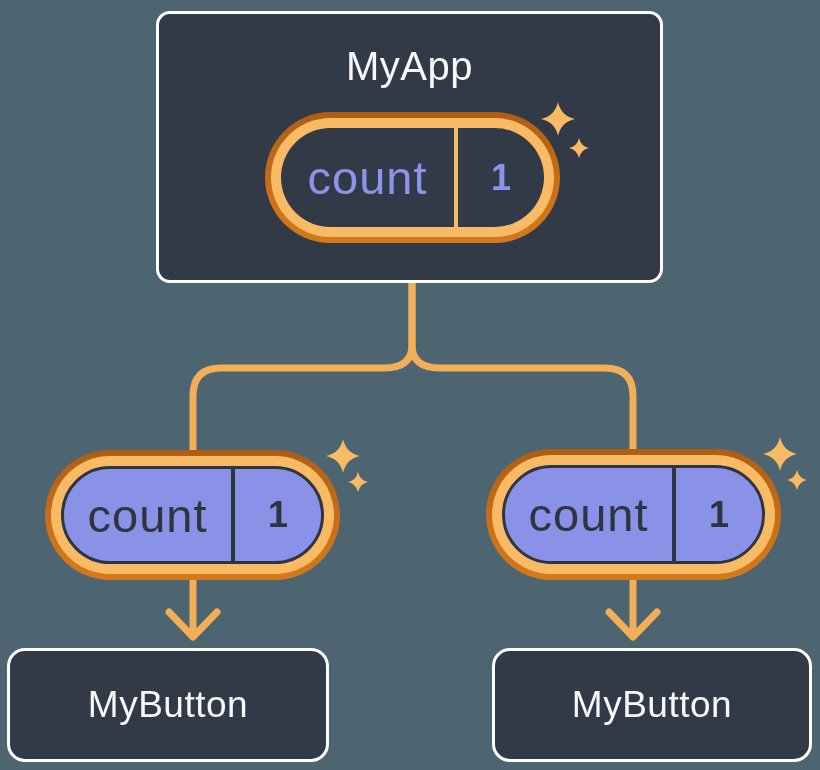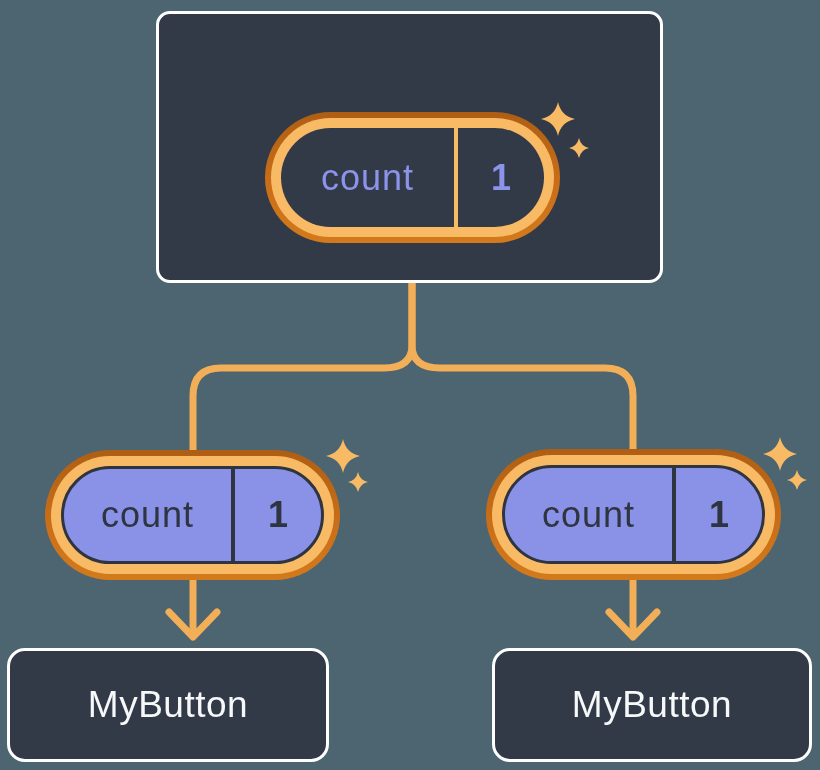--- a/index.html
+++ b/index.html
@@ -88,21 +88,21 @@
   .pill-inner.prop {
     background: #8A92E8;
     border: 3px solid #2E3440;
     color: #2E3440;
   }
   .pill-key {
     flex: 1;
     display: flex;
     align-items: center;
     justify-content: center;
-    font-size: 36px;
+    font-size: 47px;
     letter-spacing: 1px;
   }
   .pill-divider { width: 4px; }
   .pill-inner.state .pill-divider { background: #F8BA64; }
   .pill-inner.prop  .pill-divider { background: #2E3440; }
   .pill-value {
     width: 86px;
     display: flex;
     align-items: center;
     justify-content: center;
@@ -118,20 +118,21 @@
   <svg class="layer connectors" viewBox="0 0 820 770">
     <g fill="none" stroke="#F3AE58" stroke-width="7" stroke-linecap="round" stroke-linejoin="round">
       <path d="M 412 283 L 412 345 Q 412 368 384 368 L 221 368 Q 193 368 193 396 L 193 633"></path>
       <path d="M 412 283 L 412 345 Q 412 368 440 368 L 605 368 Q 633 368 633 396 L 633 633"></path>
       <path d="M 169 612 L 193 637 L 217 612"></path>
       <path d="M 609 612 L 633 637 L 657 612"></path>
     </g>
   </svg>
 
   <div class="card root-card">
+    <div class="card-title">MyApp</div>
     <div class="pill pill-root">
       <div class="pill-mid">
         <div class="pill-inner state">
           <div class="pill-key">count</div>
           <div class="pill-divider"></div>
           <div class="pill-value">1</div>
         </div>
       </div>
     </div>
   </div>

